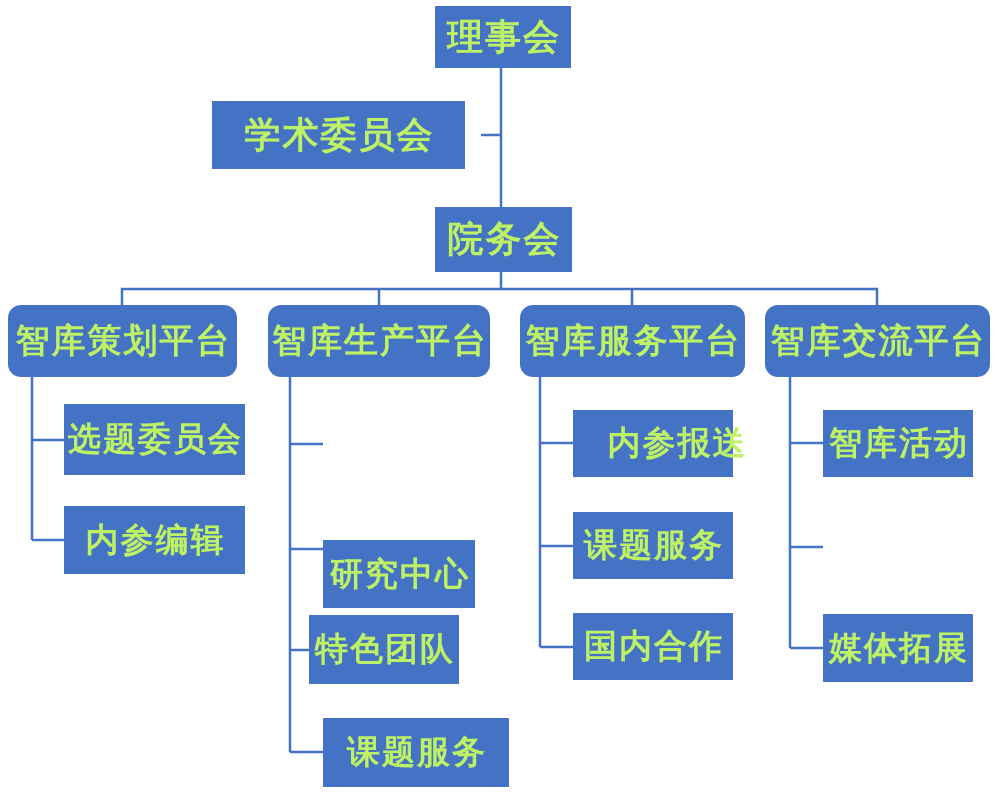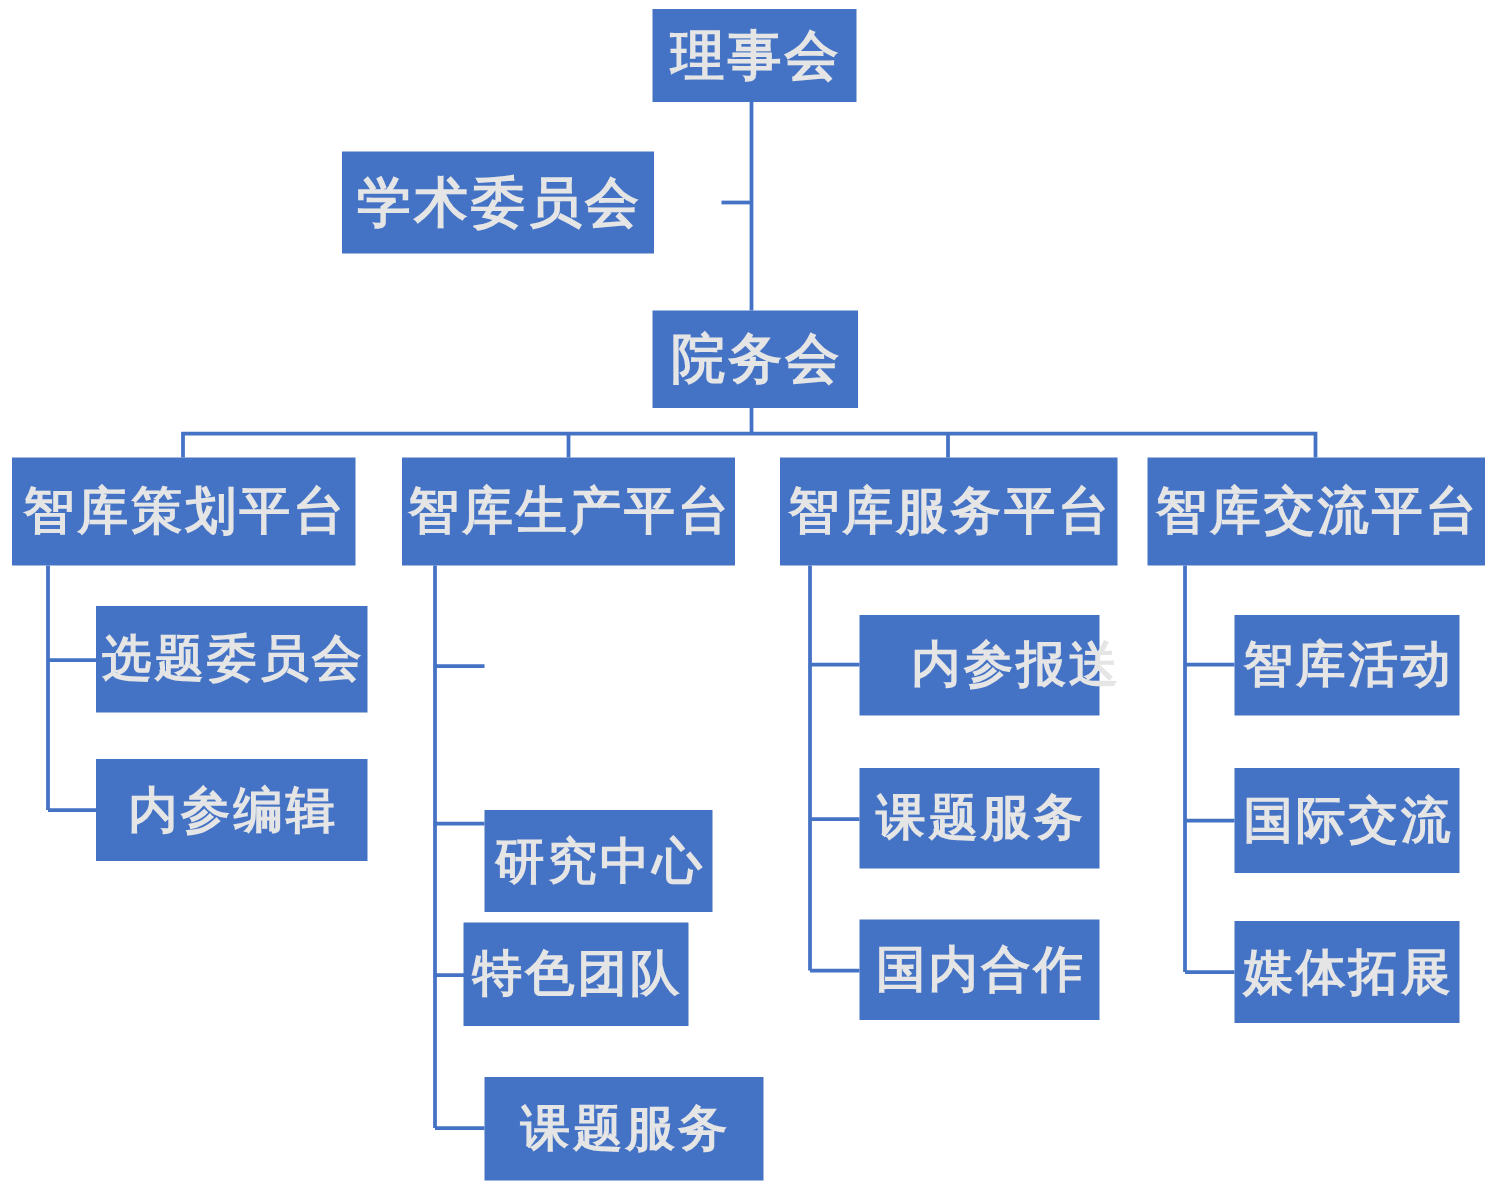--- a/index.html
+++ b/index.html
@@ -18,37 +18,37 @@
     pointer-events: none;
   }
   .connectors path {
     fill: none;
     stroke: #4472C4;
     stroke-width: 2.5;
   }
   .node {
     position: absolute;
     background: #4472C4;
-    color: #e5e5e5;
+    color: #bef264;
     display: flex;
     align-items: center;
     justify-content: center;
     font-weight: bold;
     letter-spacing: 2px;
     text-indent: 2px;
     white-space: nowrap;
     box-sizing: border-box;
   }
   .lv-top { font-size: 36px; }
-  .lv-mid { font-size: 34px; }
+  .lv-mid { font-size: 34px; border-radius: 13px; }
   .lv-sub { font-size: 33px; }
 
   
   #n-board    { left: 435px; top: 6px;   width: 136px; height: 62px; }
-  #n-academic { left: 228px; top: 101px; width: 208px; height: 68px; }
+  #n-academic { left: 212px; top: 101px; width: 253px; height: 68px; }
   #n-council  { left: 435px; top: 207px; width: 137px; height: 65px; }
 
   
   #n-p1 { left: 8px;   top: 305px; width: 229px; height: 72px; }
   #n-p2 { left: 268px; top: 305px; width: 222px; height: 72px; }
   #n-p3 { left: 520px; top: 305px; width: 225px; height: 72px; }
   #n-p4 { left: 765px; top: 305px; width: 225px; height: 72px; }
 
   
   #n-c1a { left: 64px; top: 404px; width: 181px; height: 71px; }
@@ -100,16 +100,15 @@
 
   <div class="node lv-sub" id="n-c2b">研究中心</div>
   <div class="node lv-sub" id="n-c2c">特色团队</div>
   <div class="node lv-sub" id="n-c2d">课题服务</div>
 
   <div class="node lv-sub" id="n-c3a">内参报送</div>
   <div class="node lv-sub" id="n-c3b">课题服务</div>
   <div class="node lv-sub" id="n-c3c">国内合作</div>
 
   <div class="node lv-sub" id="n-c4a">智库活动</div>
-  <div class="node lv-sub" id="n-c4b">国际交流</div>
   <div class="node lv-sub" id="n-c4c">媒体拓展</div>
 
 </div>
 
 </body></html>

